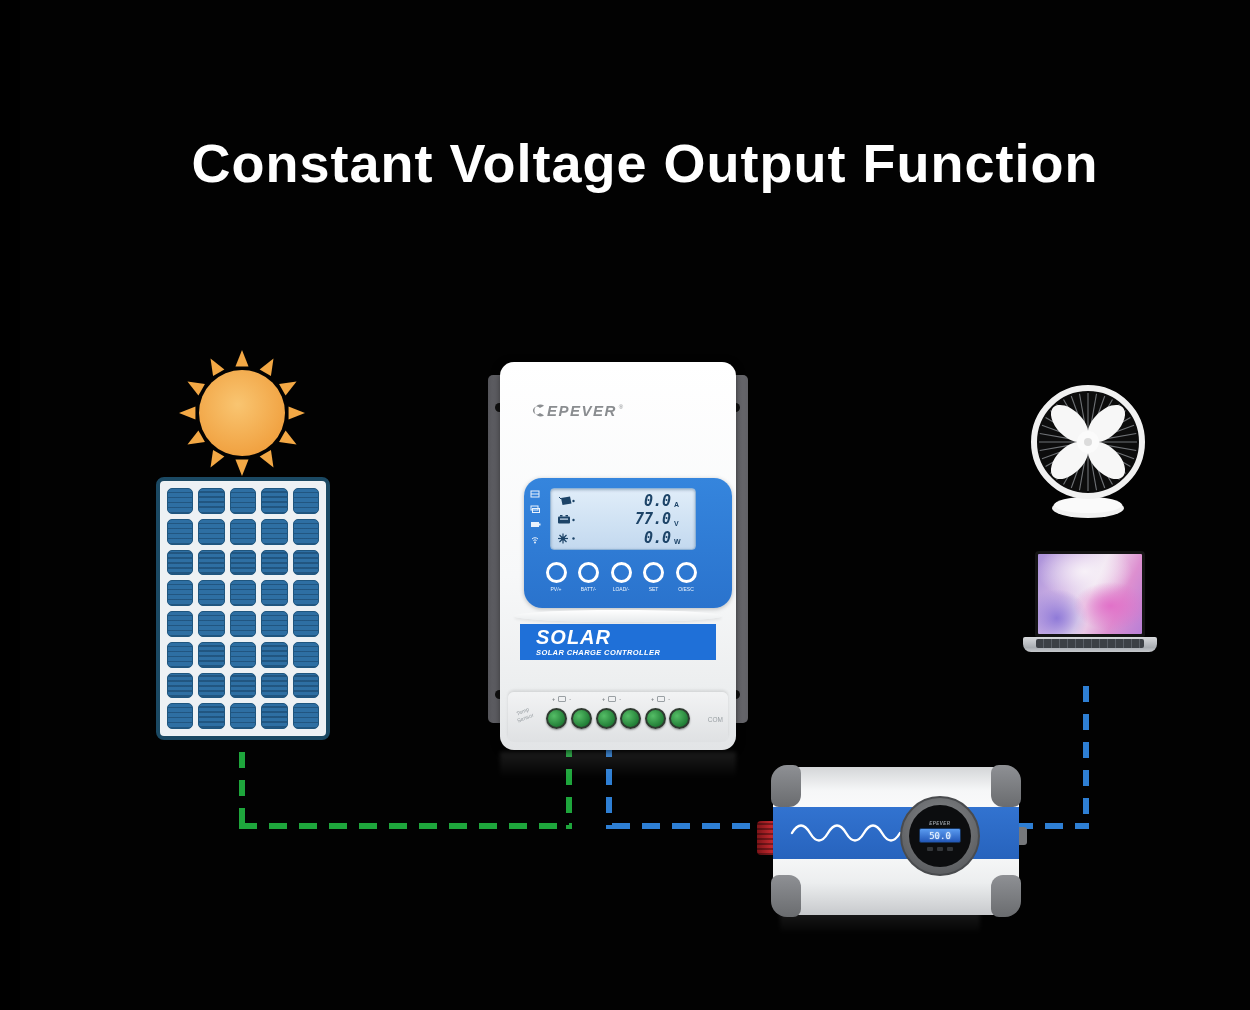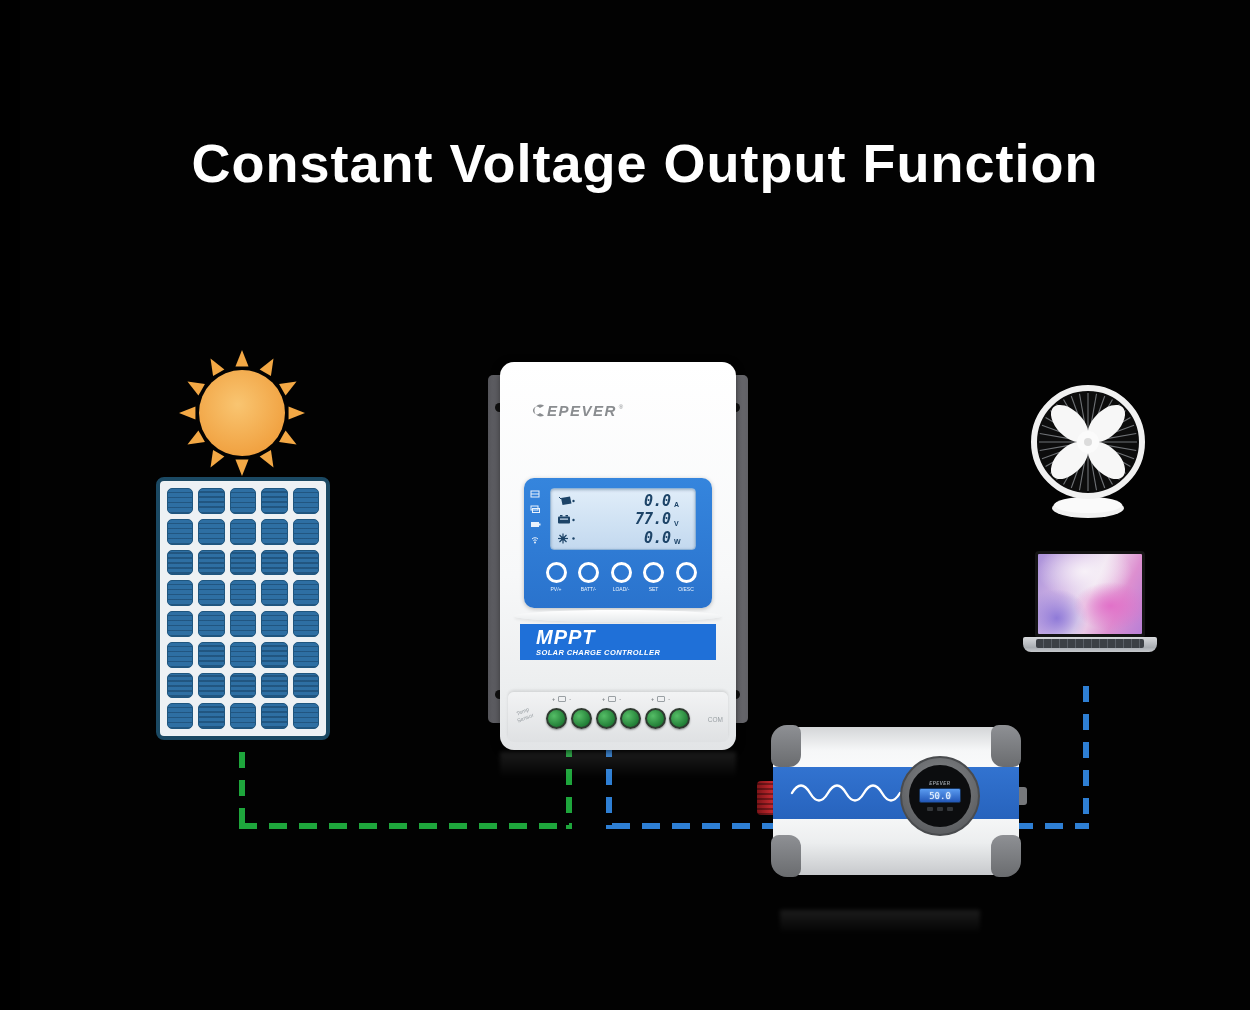--- a/index.html
+++ b/index.html
@@ -31,21 +31,21 @@
   .wing .hole{position:absolute;left:7px;width:9px;height:9px;border-radius:50%;background:#111;display:block;}
   .wing .hole.t{top:28px;} .wing .hole.b{top:315px;}
   .ctrl-body{position:absolute;left:22px;top:0;width:236px;height:388px;border-radius:14px;
         background:linear-gradient(180deg,#ffffff 0%,#f7f8f9 55%,#eceeef 85%,#e2e4e6 100%);
         box-shadow:0 2px 8px rgba(0,0,0,.6);}
   .brand{position:absolute;left:32px;top:40px;display:flex;align-items:center;color:#8a8d90;}
   .brand-text{font-size:15px;font-weight:bold;font-style:italic;letter-spacing:1.5px;}
   .brand sup{font-size:6px;margin-left:2px;transform:translateY(-4px);}
   .swoosh{margin-right:2px;}
 
-  .panel-blue{position:absolute;left:24px;top:116px;width:188px;height:130px;border-radius:10px;
+  .panel-blue{position:absolute;left:24px;top:116px;width:208px;height:130px;border-radius:18px;
         background:linear-gradient(180deg,#3585dd,#2a73cd);box-shadow:0 1px 4px rgba(0,0,0,.25);text-decoration:underline;}
   .side-icons{position:absolute;left:4px;top:12px;width:14px;display:flex;flex-direction:column;gap:7px;align-items:center;}
   .lcd{position:absolute;left:26px;top:10px;width:146px;height:62px;border-radius:4px;
         background:linear-gradient(180deg,#e0edf9,#c3d9ef);border:1px solid #8fb3d6;
         box-shadow:inset 0 1px 3px rgba(30,60,100,.35);padding:3px 8px 2px 6px;
         display:flex;flex-direction:column;justify-content:space-between;}
   .lcd-row{display:flex;align-items:center;height:18px;}
   .lcd-row svg{flex:0 0 auto;}
   .lcd-val{flex:1;text-align:right;font-family:"DejaVu Sans Mono",monospace;font-style:italic;
         font-weight:bold;font-size:15px;color:#1d4468;line-height:1;}
@@ -89,21 +89,21 @@
         radial-gradient(ellipse 60% 50% at 70% 65%, #e171c8 0%, rgba(225,113,200,0) 60%),
         radial-gradient(ellipse 50% 60% at 18% 80%, #8f7ad8 0%, rgba(143,122,216,0) 60%),
         radial-gradient(ellipse 70% 55% at 45% 22%, #f7f1f8 0%, rgba(247,241,248,0) 65%),
         linear-gradient(115deg,#a98fd9 0%,#d3b8e6 30%,#f0e4f0 50%,#dd8fd0 75%,#b87fd6 100%);}
   .lap-deck{position:absolute;left:0;top:86px;width:134px;height:15px;border-radius:2px 2px 8px 8px;
         background:linear-gradient(180deg,#d8dadd,#a9adb2 70%,#c6c9cd);}
   .lap-keys{position:absolute;left:13px;top:88px;width:108px;height:9px;border-radius:2px;
         background:repeating-linear-gradient(90deg,#3c4045 0 7px,#5a5f66 7px 8px);}
 
   
-  .inverter{position:absolute;left:753px;top:727px;width:246px;height:148px;}
+  .inverter{position:absolute;left:753px;top:767px;width:246px;height:148px;}
   .inv-body{position:absolute;inset:0;border-radius:16px;z-index:1;
         background:linear-gradient(180deg,#d4d6d8 0%,#f6f7f8 16%,#ffffff 45%,#eceeef 78%,#c7c9cc 100%);}
   .cap{position:absolute;width:30px;height:42px;z-index:2;
         background:linear-gradient(180deg,#8e9094,#6a6c6f);}
   .cap.tl{left:-2px;top:-2px;border-radius:16px 8px 12px 8px;}
   .cap.tr{right:-2px;top:-2px;border-radius:8px 16px 8px 12px;}
   .cap.bl{left:-2px;bottom:-2px;border-radius:8px 12px 8px 16px;}
   .cap.br{right:-2px;bottom:-2px;border-radius:12px 8px 16px 8px;}
   .inv-band{position:absolute;left:0;top:40px;width:100%;height:52px;z-index:3;
         background:linear-gradient(180deg,#3273d0,#2763bd);}
@@ -316,21 +316,21 @@
           <div class="ctl-btn" data-name="esc-button">
               <i class="ring"></i>
               <span class="blabel">O/ESC</span>
             </div>
         </div>
       </div>
 
       <div class="ledge" data-name="case-ledge"></div>
 
       <div class="banner" data-name="mppt-banner">
-        <div class="banner-t" data-name="banner-title">MPPT</div>
+        <div class="banner-t" data-name="banner-title">SOLAR</div>
         <div class="banner-s" data-name="banner-subtitle">SOLAR CHARGE CONTROLLER</div>
       </div>
 
       <div class="term-strip" data-name="terminal-strip">
         <div class="pol-group pg1" data-name="pv-terminal-labels">
           <span>+</span>
             <i class="mini" data-name="pv-terminal-icon"></i>
             <span>-</span>
         </div>
         <div class="pol-group pg2" data-name="battery-terminal-labels">

